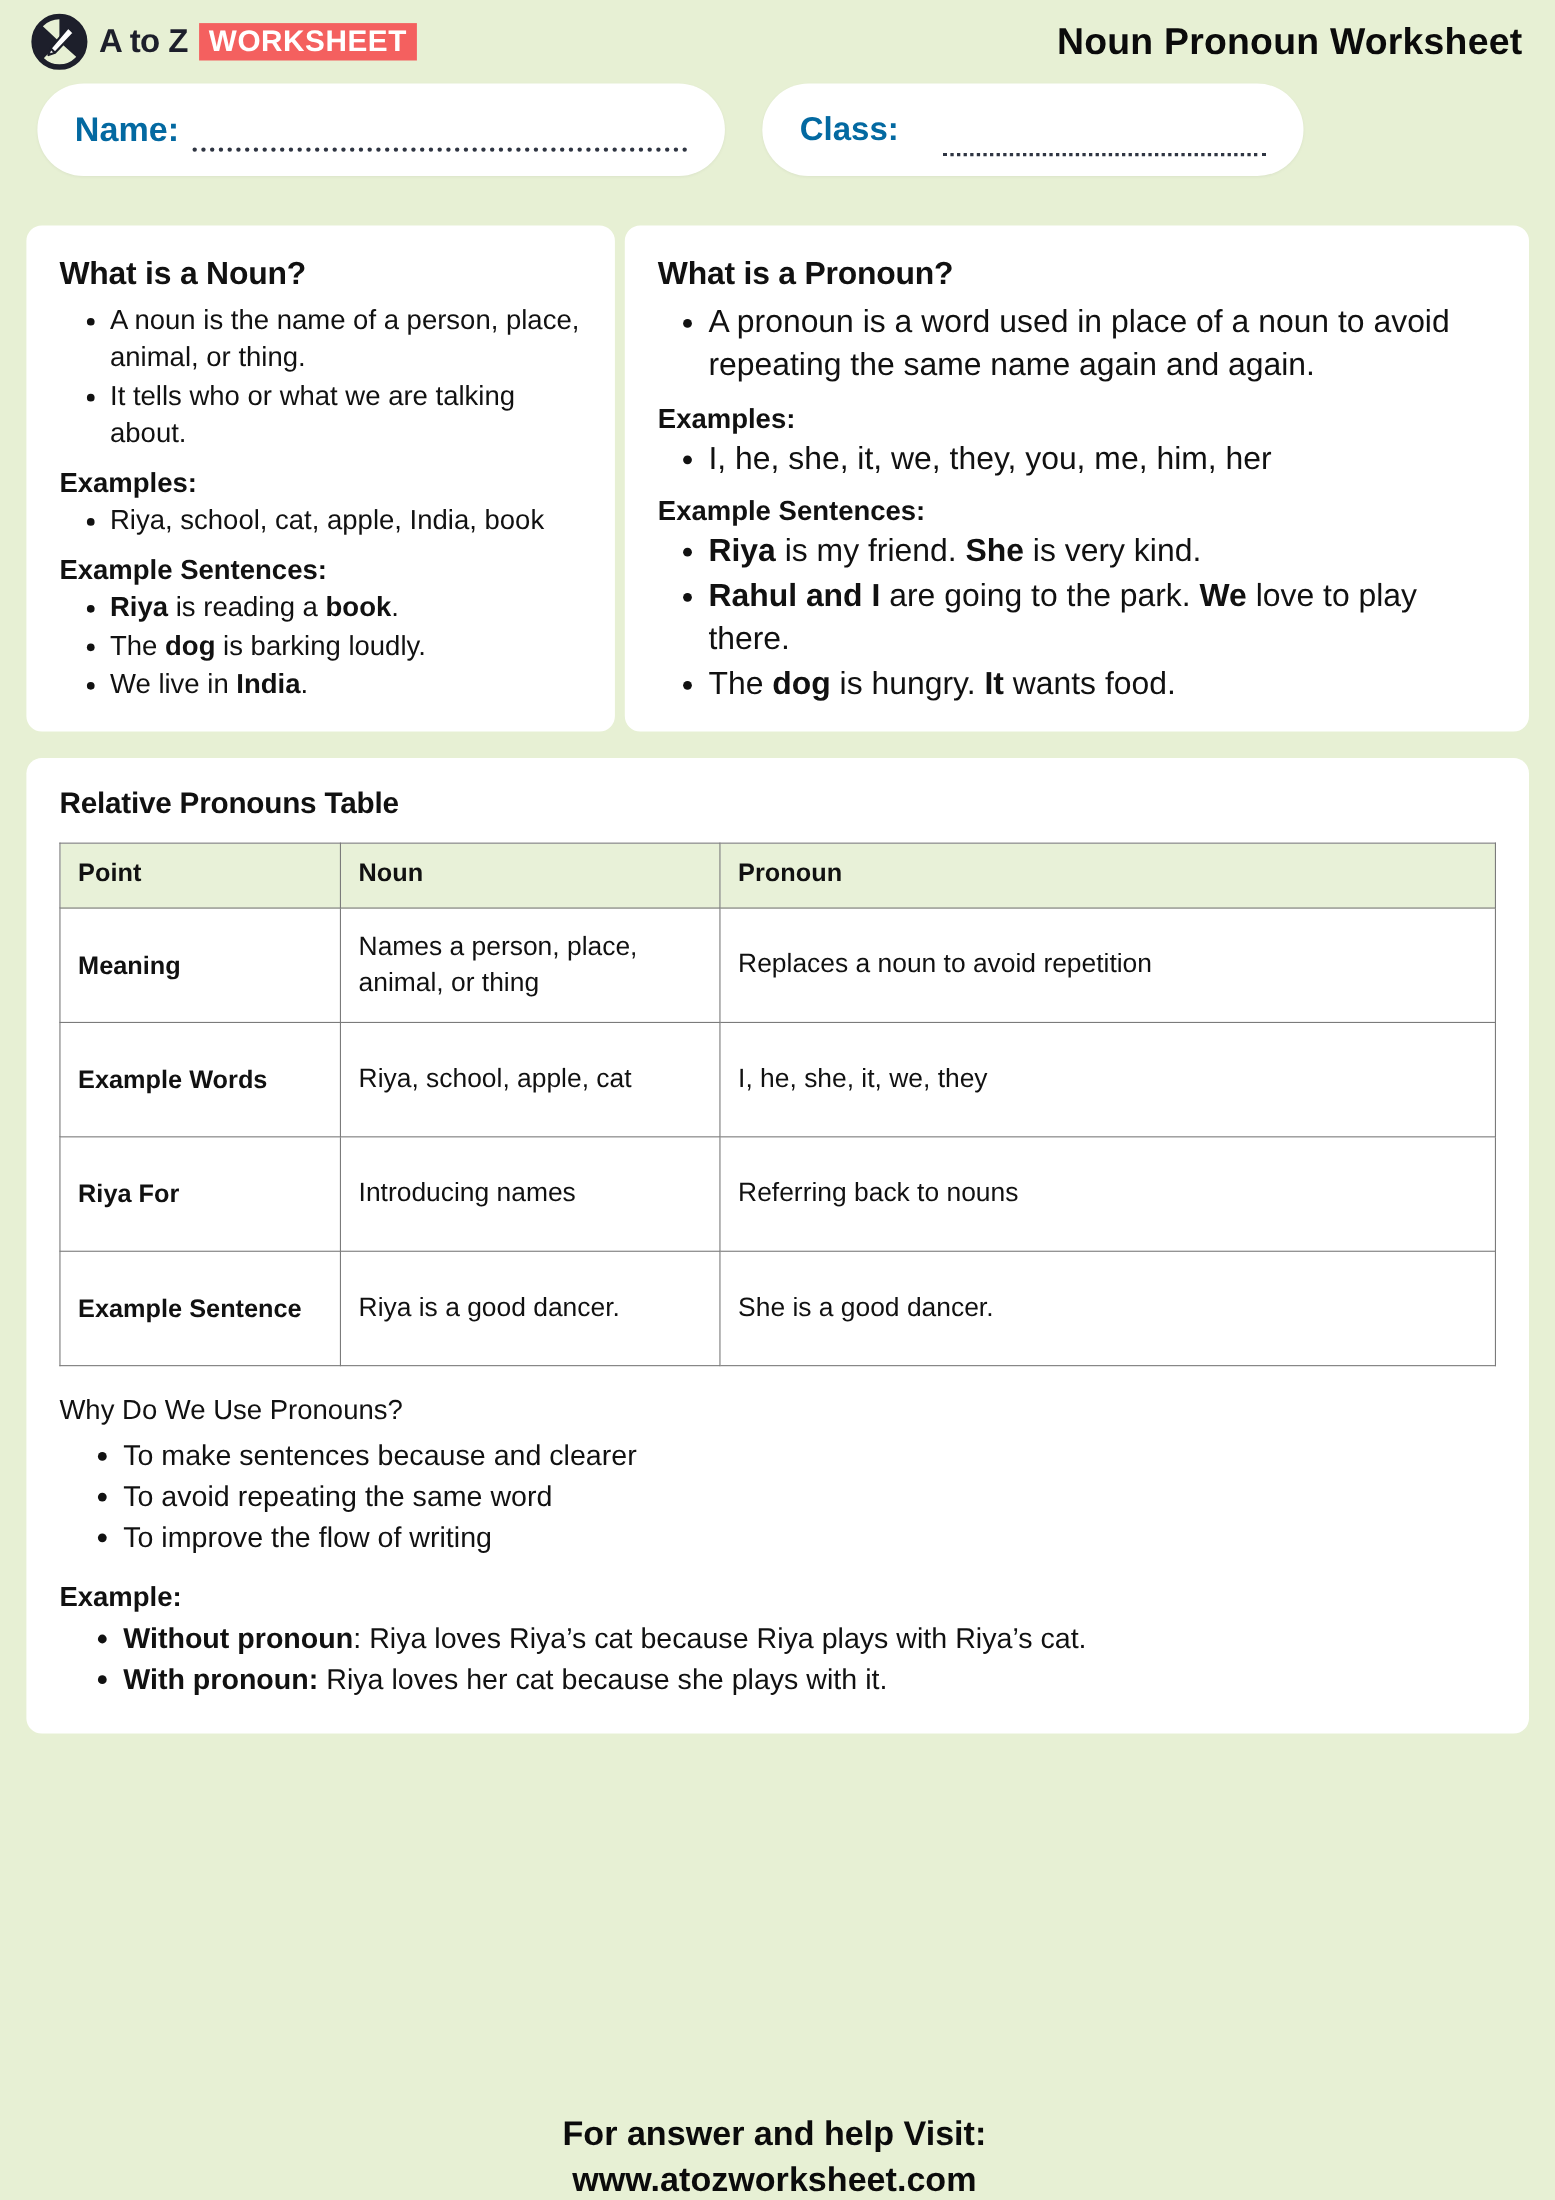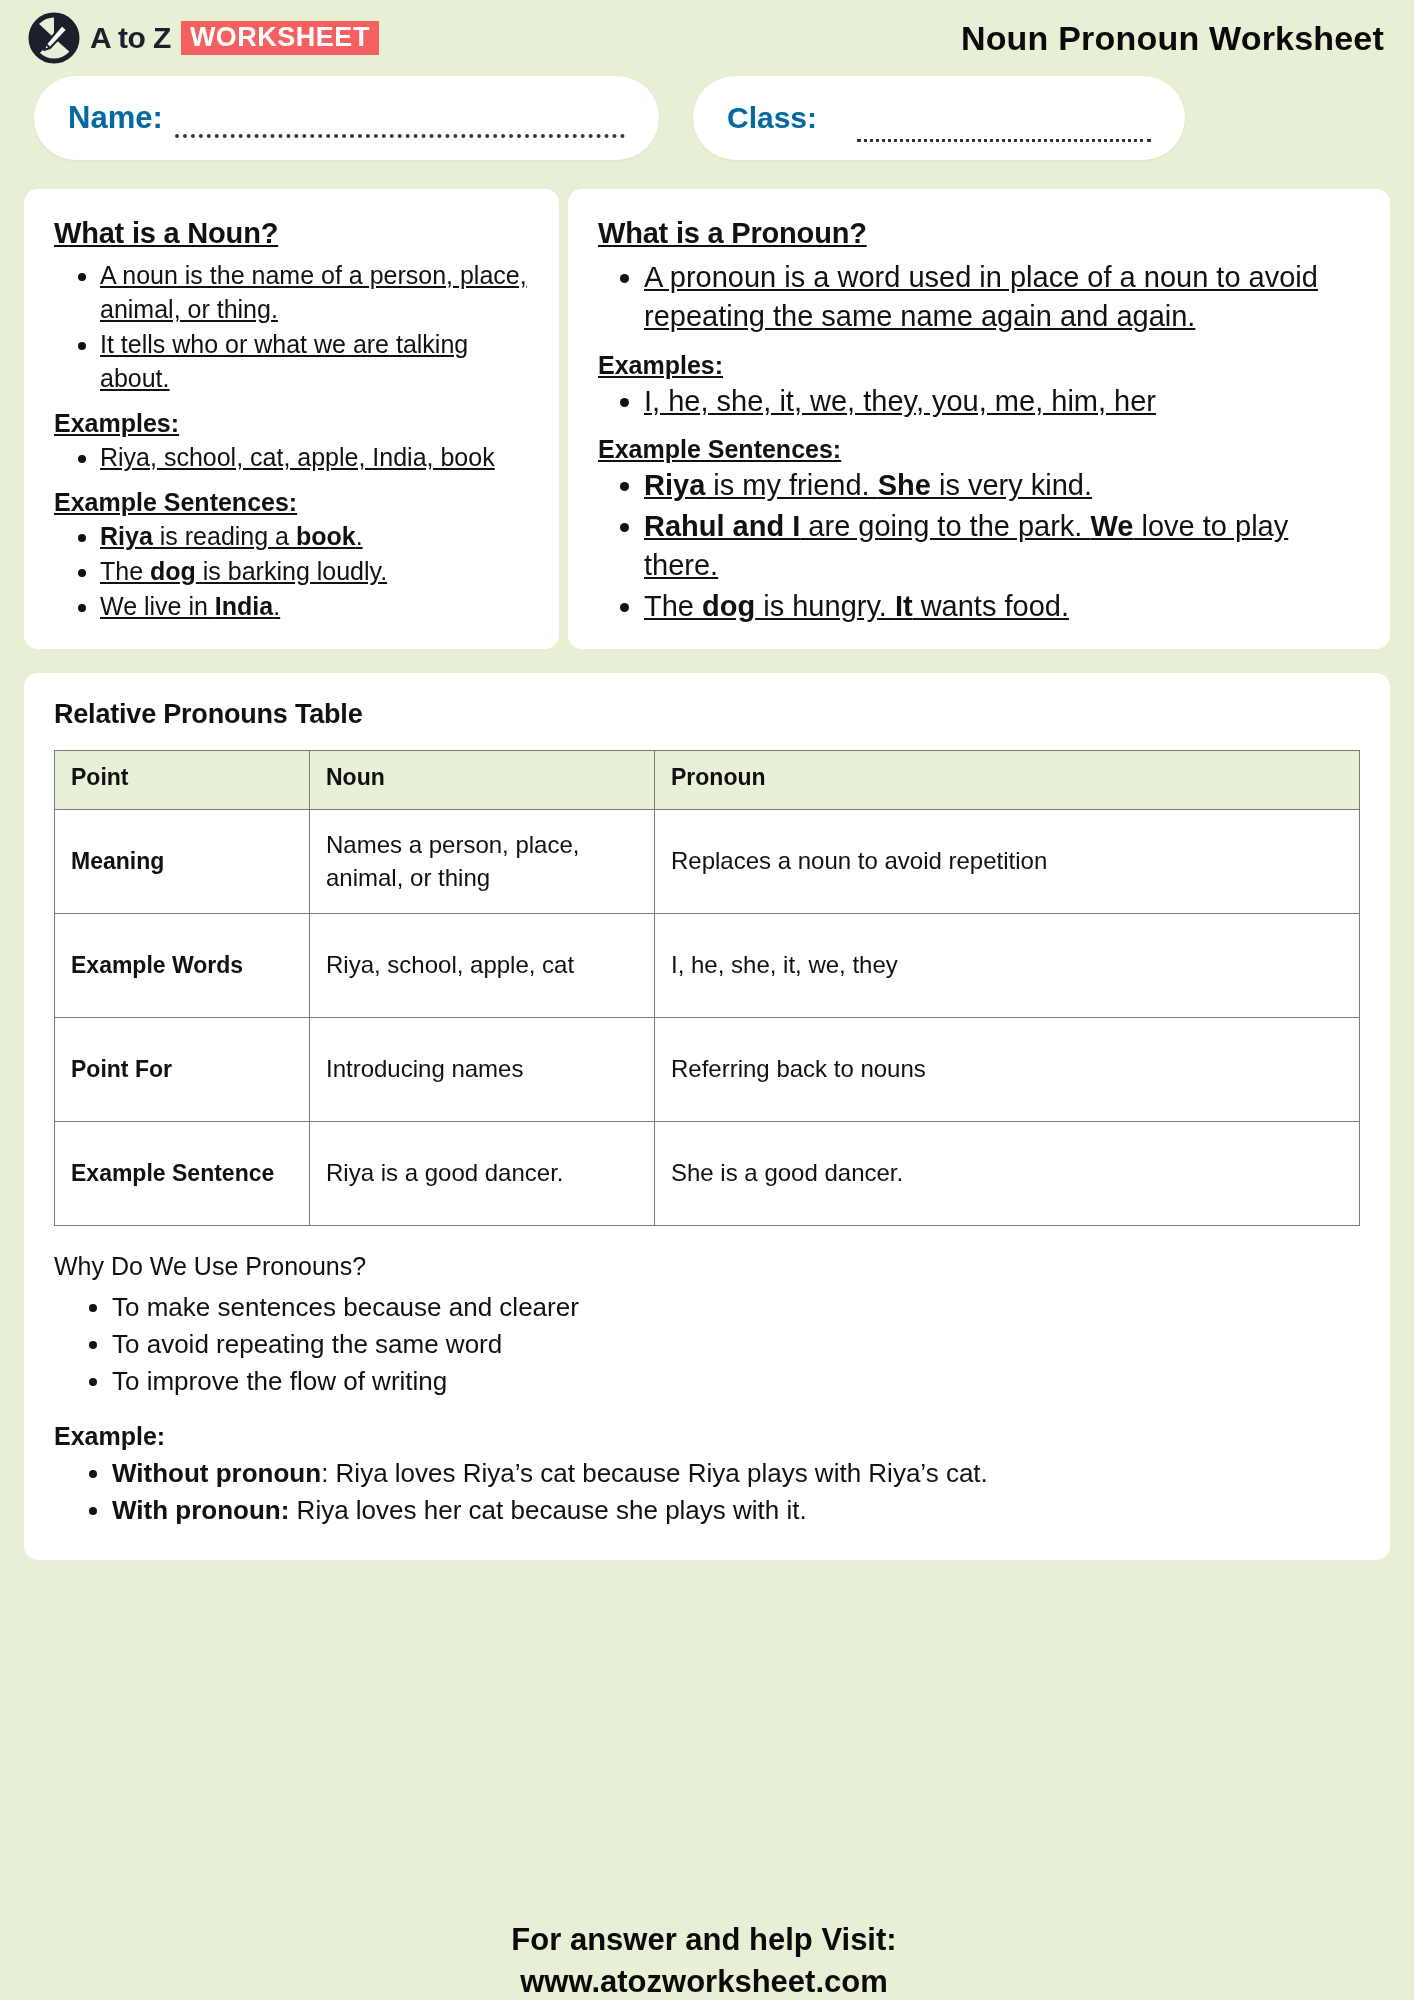--- a/index.html
+++ b/index.html
@@ -107,22 +107,21 @@
   .idfield.klass .dotline {
     border-bottom: 3px dotted #2f3542;
     margin-bottom: 18px;
   }
 
   
   .cards {
     display: flex;
     gap: 9px;
     padding: 15px 24px;
-    margin-top: 14px;
-    text-decoration: underline;
+    margin-top: 30px;
   }
 
   .card {
     background: #ffffff;
     border-radius: 14px;
     padding: 28px 30px 22px 30px;
   }
 
   .card.left  { flex: 0 0 535px; }
   .card.right { flex: 1; }
@@ -377,21 +376,21 @@
         <td class="rowhead">Meaning</td>
         <td>Names a person, place, animal, or thing</td>
         <td>Replaces a noun to avoid repetition</td>
       </tr>
       <tr>
         <td class="rowhead">Example Words</td>
         <td>Riya, school, apple, cat</td>
         <td>I, he, she, it, we, they</td>
       </tr>
       <tr>
-        <td class="rowhead">Point For</td>
+        <td class="rowhead">Riya For</td>
         <td>Introducing names</td>
         <td>Referring back to nouns</td>
       </tr>
       <tr>
         <td class="rowhead">Example Sentence</td>
         <td>Riya is a good dancer.</td>
         <td>She is a good dancer.</td>
       </tr>
     </tbody>
   </table>

